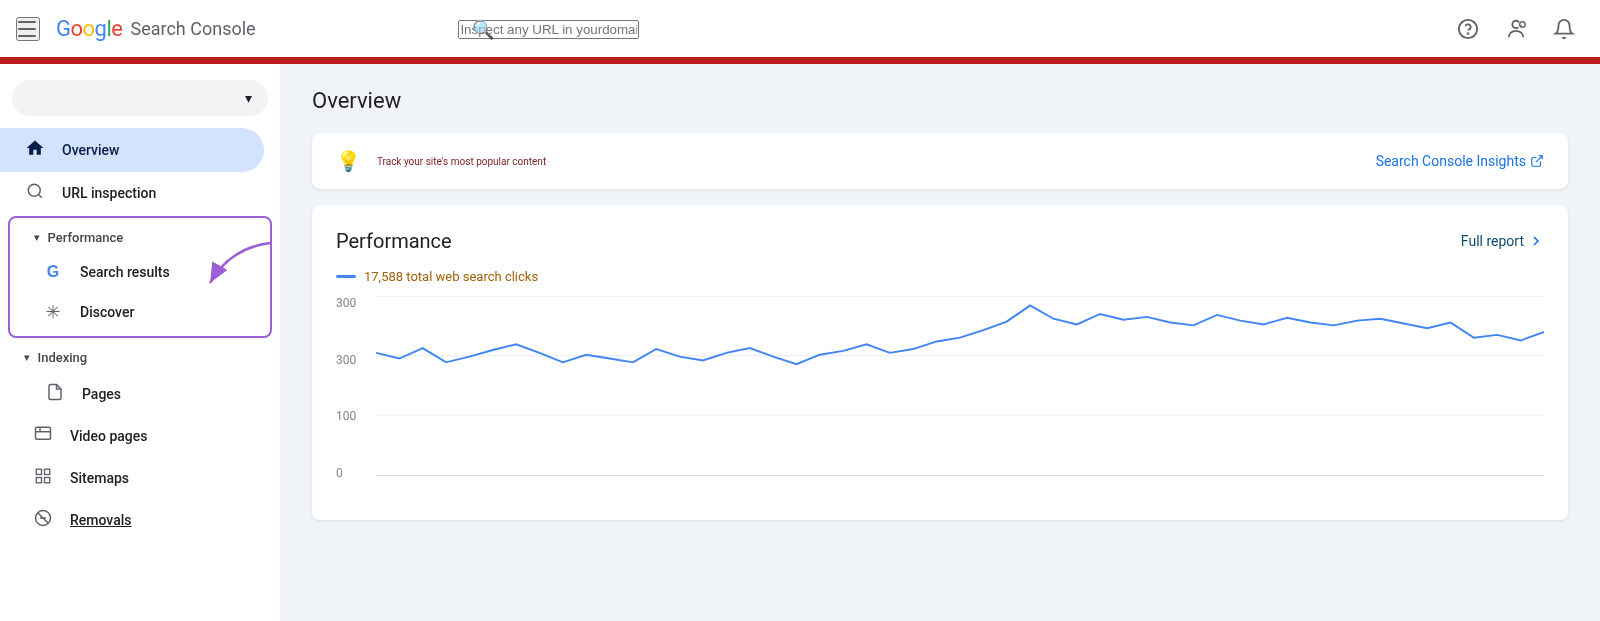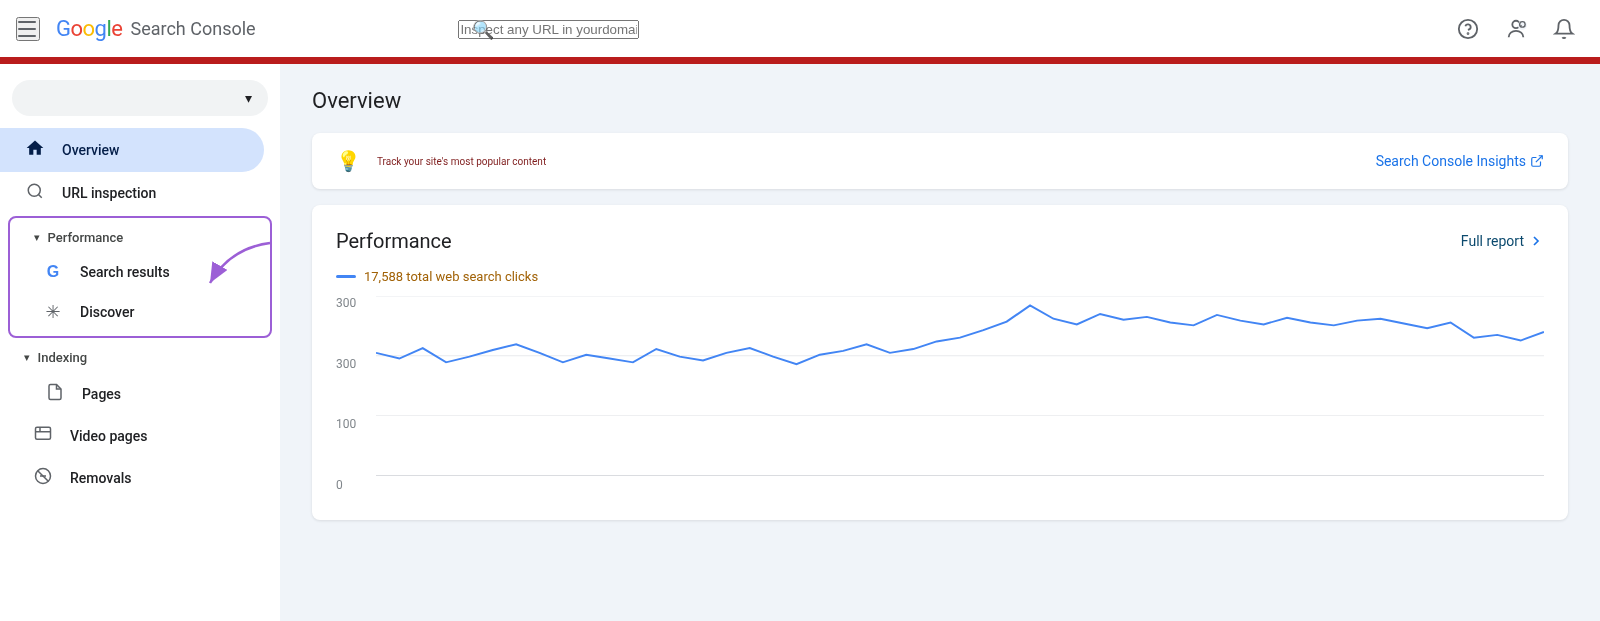--- a/index.html
+++ b/index.html
@@ -195,21 +195,21 @@
     .legend-line {
       width: 20px; height: 3px; background: #4285f4; border-radius: 2px;
     }
 
     
     .chart-area {
       position: relative;
       height: 200px;
     }
     .chart-y-labels {
-      position: absolute; left: 0; top: 0; bottom: 0;
+      position: absolute; left: 0; top: 0; bottom: 12px;
       display: flex; flex-direction: column; justify-content: space-between;
       font-size: 12px; color: #80868b;
       padding-bottom: 4px;
     }
     .chart-svg-area {
       position: absolute; left: 40px; right: 0; top: 0; bottom: 20px;
     }
     .chart-baseline {
       position: absolute; bottom: 20px; left: 40px; right: 0;
       height: 1px; background: #dadce0;
@@ -336,22 +336,33 @@
       <span class="nav-icon">
         <svg width="18" height="18" viewBox="0 0 24 24" fill="none" stroke="#5f6368" stroke-width="2">
           <rect x="2" y="3" width="20" height="16" rx="2"></rect>
             <line x1="2" y1="9" x2="22" y2="9"></line>
           <line x1="8" y1="3" x2="8" y2="9"></line>
         </svg>
       </span>
       <span>Video pages</span>
     </div>
 
-
     <div class="sidebar-nav-item" style="padding-left:32px;">
+      <span class="nav-icon">
+        <svg width="18" height="18" viewBox="0 0 24 24" fill="none" stroke="#5f6368" stroke-width="1.8">
+          <rect x="3" y="3" width="7" height="7"></rect>
+            <rect x="14" y="3" width="7" height="7"></rect>
+          <rect x="14" y="14" width="7" height="7"></rect>
+            <rect x="3" y="14" width="7" height="7"></rect>
+        </svg>
+      </span>
+      <span>Sitemaps</span>
+    </div>
+
+    <div class="sidebar-nav-item" style="padding-left:32px;text-decoration:underline;">
       <span class="nav-icon">
         <svg width="18" height="18" viewBox="0 0 24 24" fill="none" stroke="#5f6368" stroke-width="2">
           <circle cx="12" cy="12" r="10"></circle>
             <line x1="4.93" y1="4.93" x2="19.07" y2="19.07"></line>
           <path d="M8 12h8" stroke="#5f6368"></path>
         </svg>
       </span>
       <span>Removals</span>
     </div>
   </nav>

